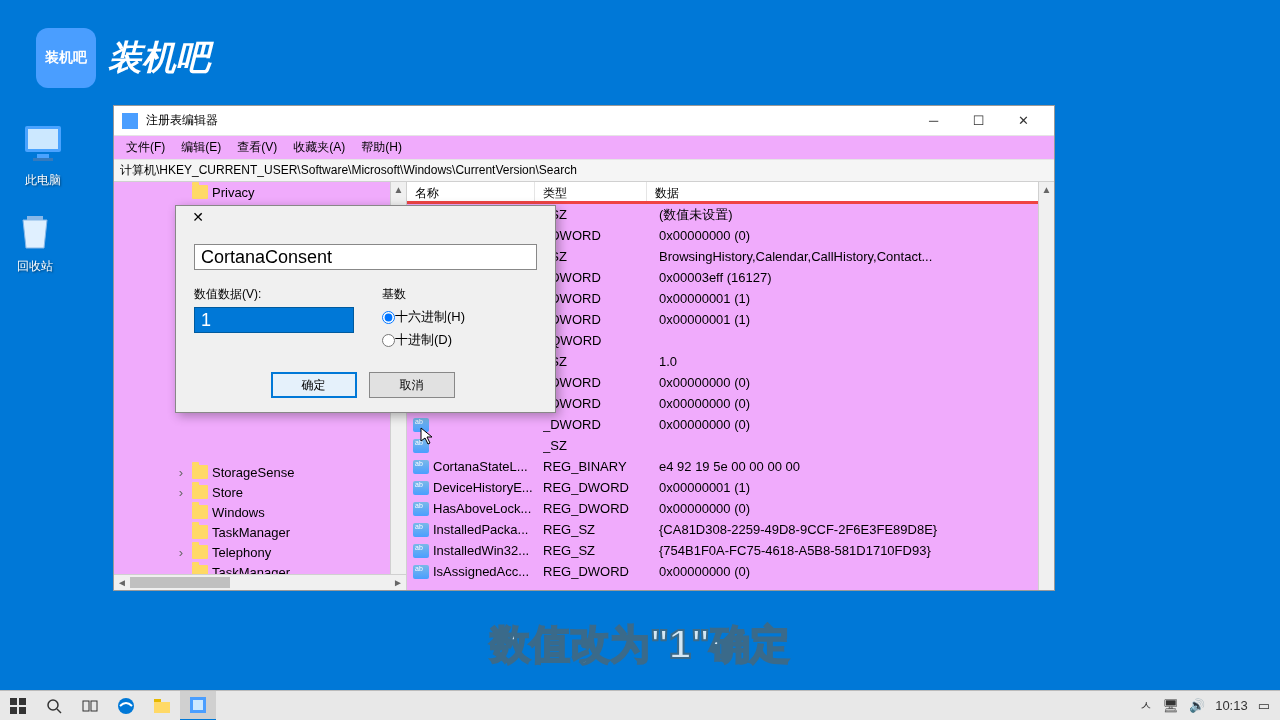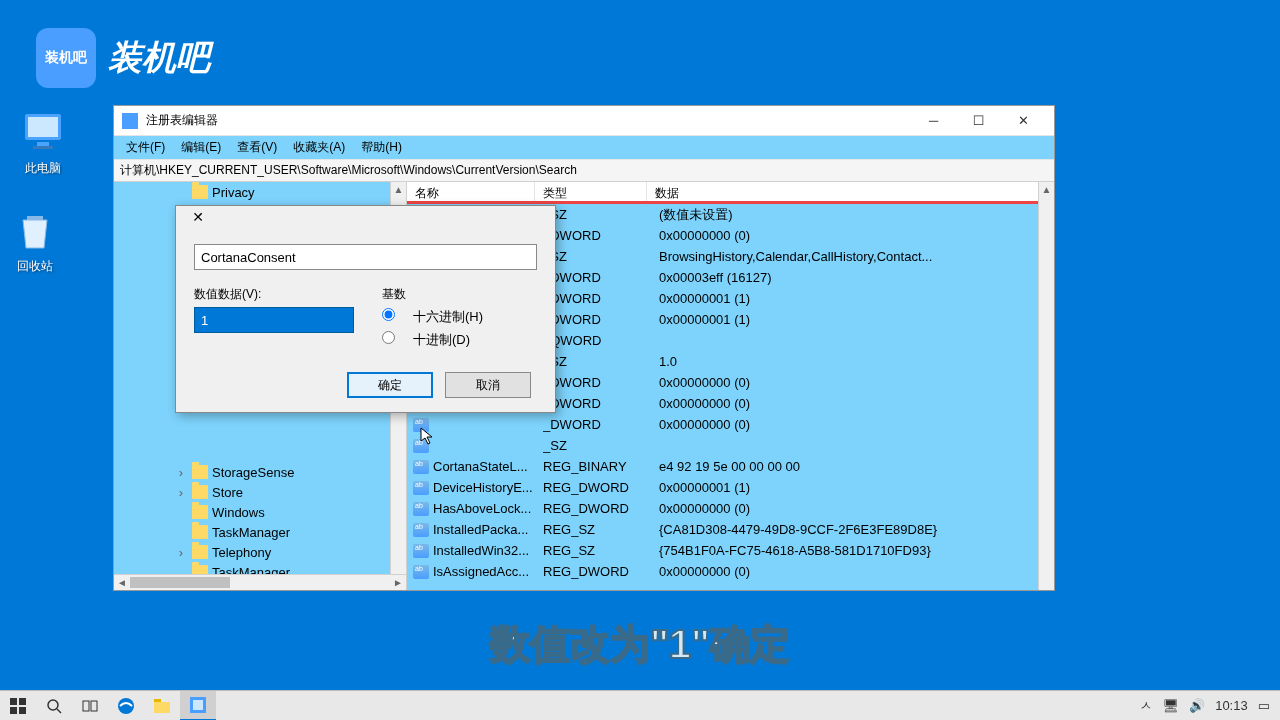--- a/index.html
+++ b/index.html
@@ -3,21 +3,21 @@
 <meta charset="utf-8">
 <style>
 *{margin:0;padding:0;box-sizing:border-box;font-family:"Microsoft YaHei",Arial,sans-serif;font-size:13px}
 body{width:1280px;height:720px;background:#0078d7;overflow:hidden;position:relative}
 .desktop-icon{position:absolute;width:70px;text-align:center;color:#fff;cursor:pointer}
 .desktop-icon .ico{width:48px;height:48px;margin:0 auto 4px}
 .desktop-icon .lbl{font-size:12px;text-shadow:1px 1px 2px rgba(0,0,0,.5)}
 .logo{position:absolute;left:36px;top:28px;display:flex;align-items:center;gap:12px}
 .logo-badge{width:60px;height:60px;background:#4a9eff;border-radius:12px;display:flex;align-items:center;justify-content:center;color:#fff;font-size:14px;font-weight:bold}
 .logo-text{color:#fff;font-size:34px;font-weight:bold;font-style:italic}
-.window{position:absolute;left:113px;top:105px;width:942px;height:486px;background:#7dd3fc;border:1px solid #999;display:flex;flex-direction:column}
+.window{position:absolute;left:113px;top:105px;width:942px;height:486px;background:#f0abfc;border:1px solid #999;display:flex;flex-direction:column}
 .titlebar{height:30px;background:#fff;display:flex;align-items:center;padding:0 8px;border-bottom:1px solid #e5e5e5}
 .titlebar .ico{width:16px;height:16px;background:#4a9eff;margin-right:8px}
 .titlebar .title{flex:1;font-size:12px}
 .titlebar .wbtn{width:45px;height:30px;display:flex;align-items:center;justify-content:center;color:#333;cursor:pointer}
 .menubar{height:24px;display:flex;align-items:center;padding:0 4px;border-bottom:1px solid #e5e5e5}
 .menubar span{padding:3px 8px;font-size:12px;cursor:pointer}
 .addrbar{height:22px;border-bottom:1px solid #d0d0d0;padding:2px 6px;font-size:12px;background:#f5f5f5}
 .content{flex:1;display:flex;overflow:hidden}
 .tree{width:293px;border-right:1px solid #d0d0d0;overflow:hidden;position:relative}
 .tree-items{position:absolute;right:16px;left:0;top:0;bottom:16px;overflow:hidden}
@@ -41,47 +41,47 @@
 .list-row .c2{width:112px;overflow:hidden;white-space:nowrap}
 .list-row .c3{flex:1;overflow:hidden;white-space:nowrap;padding-left:4px}
 .list-vsb{position:absolute;right:0;top:0;width:16px;bottom:0;background:#f0f0f0;border-left:1px solid #d0d0d0}
 .list-vsb .arr{height:16px;text-align:center;font-size:10px;line-height:16px;color:#666}
 .dialog{position:absolute;left:175px;top:205px;width:381px;background:#f0f0f0;border:1px solid #888;box-shadow:3px 3px 10px rgba(0,0,0,.3)}
 .dlg-title{height:30px;display:flex;align-items:center;padding:0 10px;font-size:12px}
 .dlg-title .t{flex:1}
 .dlg-title .x{width:24px;height:24px;text-align:center;cursor:pointer;font-size:14px}
 .dlg-body{padding:8px 18px 14px}
 .dlg-lbl{font-size:12px;margin-bottom:4px;margin-top:6px}
-.dlg-input{width:100%;height:26px;border:1px solid #888;padding:0 6px;background:#fff;font-size:13px}
+.dlg-input{width:100%;height:26px;border:1px solid #888;padding:0 6px;background:#fff;font-size:18px}
 .dlg-input.sel{background:#0078d7;color:#fff;border:1px solid #005a9e}
 .dlg-row{display:flex;gap:28px;margin-top:10px}
 .dlg-col1{width:160px}
 .dlg-col2{flex:1}
-.dlg-radio{display:flex;align-items:flex-start;gap:18px;margin:5px 0;font-size:12px}
+.dlg-radio{display:flex;align-items:center;gap:0;margin:5px 0;font-size:12px}
 .dlg-radio input{width:13px;height:13px}
-.dlg-btns{display:flex;gap:12px;justify-content:flex-end;margin-top:18px;padding-right:6px}
+.dlg-btns{display:flex;gap:12px;justify-content:center;margin-top:18px;padding-right:6px}
 .dlg-btn{width:86px;height:26px;border:1px solid #888;background:#e1e1e1;font-size:12px;cursor:pointer}
 .dlg-btn.primary{border:2px solid #0078d7;background:#e5f1fb}
 .cursor{position:absolute;left:420px;top:427px;pointer-events:none;z-index:1000}
 .caption{position:absolute;left:50%;bottom:48px;transform:translateX(-50%);font-size:40px;font-weight:bold;color:#d4e8f5;-webkit-text-stroke:2px #3a6a8a}
 .taskbar{position:absolute;bottom:0;left:0;right:0;height:30px;background:#e8e8e8;border-top:1px solid #bbb;display:flex;align-items:center}
 .taskbar .tb{width:36px;height:30px;display:flex;align-items:center;justify-content:center;cursor:pointer}
 .taskbar .tb.active{background:#d0d0d0;border-bottom:2px solid #0078d7}
 .taskbar .spacer{flex:1}
 .taskbar .tray{padding:0 10px;font-size:11px;color:#333;display:flex;align-items:center;gap:10px}
 </style>
 </head>
 <body>
 
 <div class="logo">
   <div class="logo-badge">装机吧</div>
   <div class="logo-text">装机吧</div>
 </div>
 
-<div class="desktop-icon" style="left:8px;top:108px">
+<div class="desktop-icon" style="left:8px;top:120px">
   <div class="ico"><svg viewBox="0 0 48 48">
         <rect x="6" y="6" width="36" height="26" fill="#4aa3ff" rx="2"></rect>
         <rect x="9" y="9" width="30" height="20" fill="#cce8ff"></rect>
         <rect x="18" y="34" width="12" height="4" fill="#4aa3ff"></rect>
         <rect x="14" y="38" width="20" height="3" fill="#357abd"></rect>
       </svg></div>
   <div class="lbl">此电脑</div>
 </div>
 <div class="desktop-icon" style="left:0;top:206px">
   <div class="ico"><svg viewBox="0 0 48 48">
@@ -249,21 +249,21 @@
           <div class="list-row">
             <span class="ico"></span>
             <span class="c1">HasAboveLock...</span>
             <span class="c2">REG_DWORD</span>
             <span class="c3">0x00000000 (0)</span>
           </div>
           <div class="list-row">
             <span class="ico"></span>
             <span class="c1">InstalledPacka...</span>
             <span class="c2">REG_SZ</span>
-            <span class="c3">{CA81D308-4479-49D8-9CCF-2F6E3FE89D8E}</span>
+            <span class="c3">{CA81D308-2259-49D8-9CCF-2F6E3FE89D8E}</span>
           </div>
           <div class="list-row">
             <span class="ico"></span>
             <span class="c1">InstalledWin32...</span>
             <span class="c2">REG_SZ</span>
             <span class="c3">{754B1F0A-FC75-4618-A5B8-581D1710FD93}</span>
           </div>
           <div class="list-row">
             <span class="ico"></span>
             <span class="c1">IsAssignedAcc...</span>

